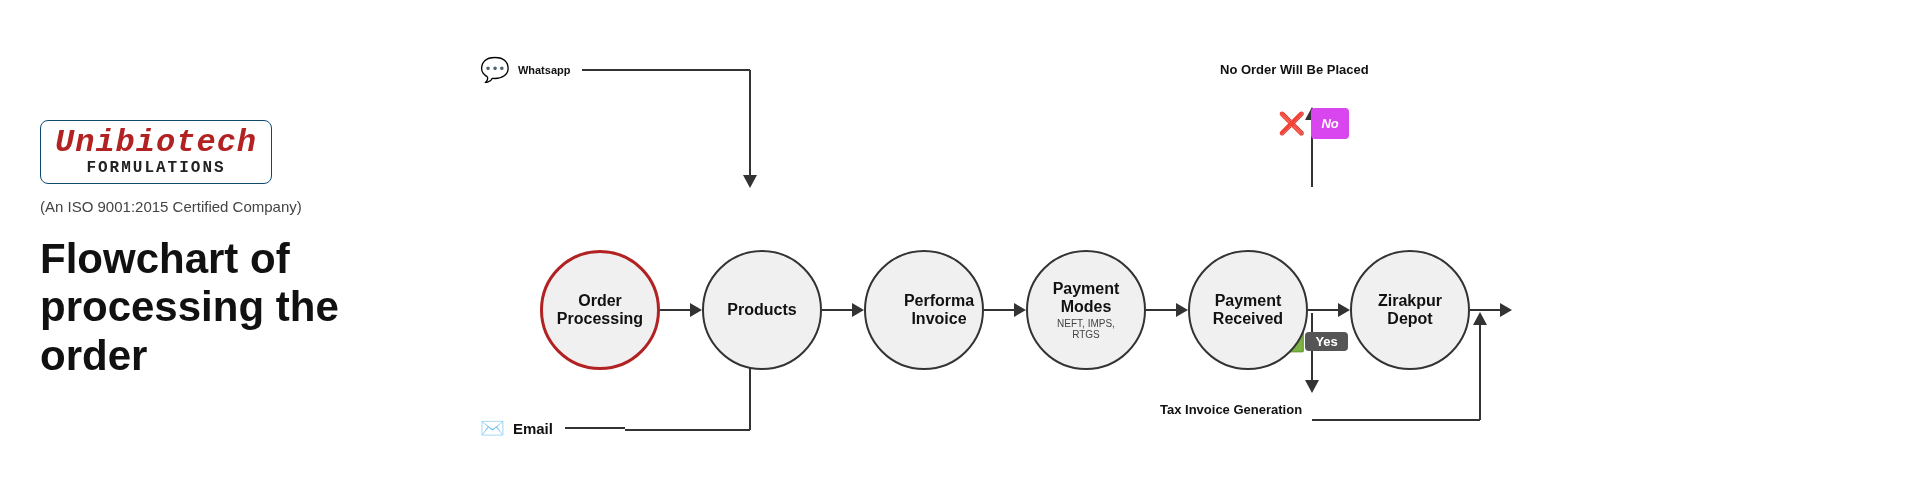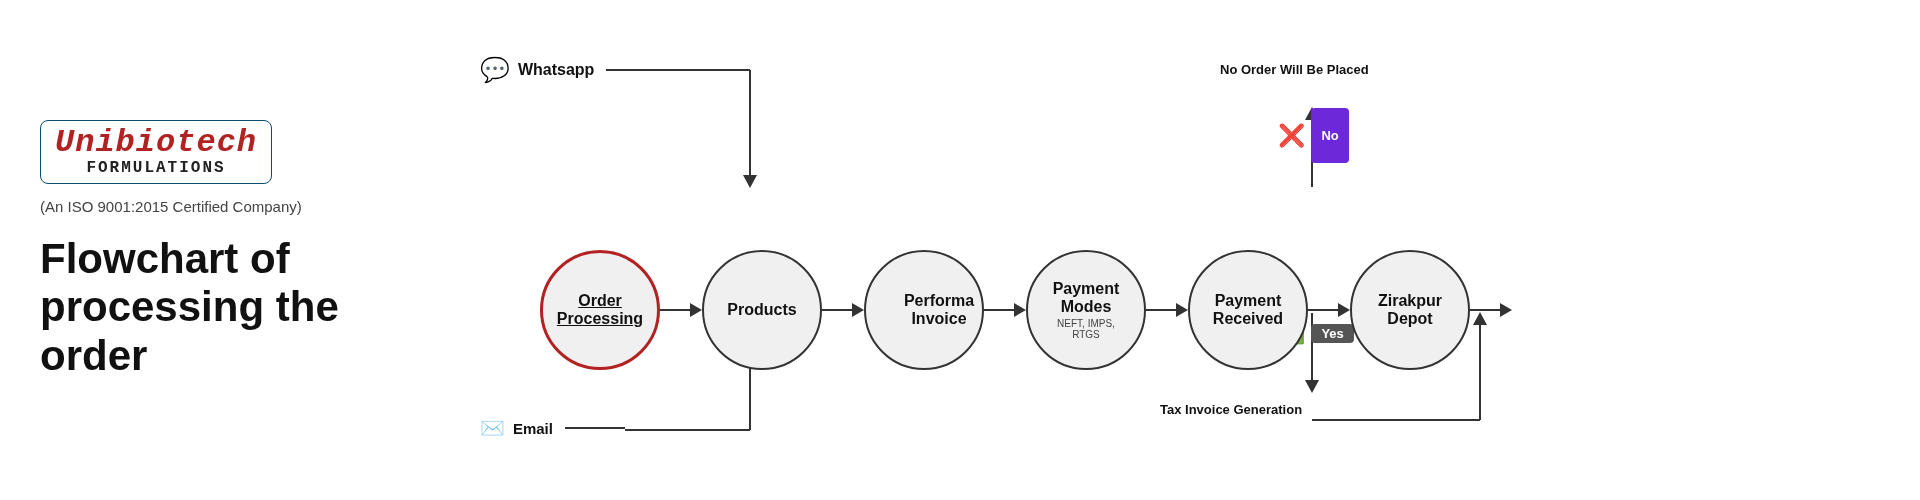--- a/index.html
+++ b/index.html
@@ -195,48 +195,48 @@
         <polygon points="875,360 889,360 882,373" fill="#333"></polygon>
 
         <line x1="882" y1="400" x2="1050" y2="400" stroke="#333" stroke-width="2"></line>
 
         <line x1="1050" y1="400" x2="1050" y2="305" stroke="#333" stroke-width="2"></line>
         <polygon points="1043,305 1057,305 1050,292" fill="#333"></polygon>
       </svg>
 
       <div style="position:absolute; top:36px; left:50px; display:flex; align-items:center; gap:8px;">
         <span style="font-size:24px;">💬</span>
-        <span style="font-size:16px; font-weight:600; color:#111;">Whatsapp</span>
+        <span style="font-size:11px; font-weight:600; color:#111;">Whatsapp</span>
         <span style="display:inline-block; width:60px; height:2px; background:#333; margin-left:4px;"></span>
       </div>
 
       <div style="position:absolute; top:396px; left:50px; display:flex; align-items:center; gap:8px;">
         <span style="font-size:20px;">✉️</span>
         <span style="font-size:15px; font-weight:600; color:#111;">Email</span>
         <span style="display:inline-block; width:60px; height:2px; background:#333; margin-left:4px;"></span>
       </div>
 
       <div style="position:absolute; top:42px; left:790px; font-size:13px; font-weight:600; color:#111; white-space:nowrap;">No Order Will Be Placed</div>
 
       <div style="position:absolute; top:88px; left:848px; display:flex; align-items:center; gap:6px;">
         <span style="font-size:22px; color:#cc0000;">❌</span>
-        <span style="background:#6d28d9; color:#fff; border-radius:4px; padding:20px 10px; font-size:13px; font-weight:700;">No</span>
-      </div>
-
-      <div style="position:absolute; top:300px; left:848px; display:flex; align-items:center; gap:6px;">
+        <span style="background:#d946ef; color:#fff; border-radius:4px; padding:8px 10px; font-size:13px; font-weight:700;font-style:italic;">No</span>
+      </div>
+
+      <div style="position:absolute; top:308px; left:848px; display:flex; align-items:center; ">
         <span style="font-size:22px; color:#22aa55;">✅</span>
         <span style="background:#555; color:#fff; border-radius:4px; padding:2px 10px; font-size:13px; font-weight:700;">Yes</span>
       </div>
 
       <div style="position:absolute; top:382px; left:730px; font-size:13px; font-weight:600; color:#111; white-space:nowrap;">Tax Invoice Generation</div>
 
       <div class="flowchart-main-row" style="position:absolute; top:170px; left:110px;">
 
         <div class="circle-node circle-lg circle-red-border">
-          <span style="white-space:pre-line; text-align:center;text-decoration:underline;">Order
+          <span style="white-space:pre-line; text-align:center;">Order
 Processing</span>
         </div>
 
         <div class="arrow">
           <div class="arrow-line" style="width:30px;"></div>
           <div class="arrow-head"></div>
         </div>
 
         <div class="circle-node circle-lg">
           <span>Products</span>

